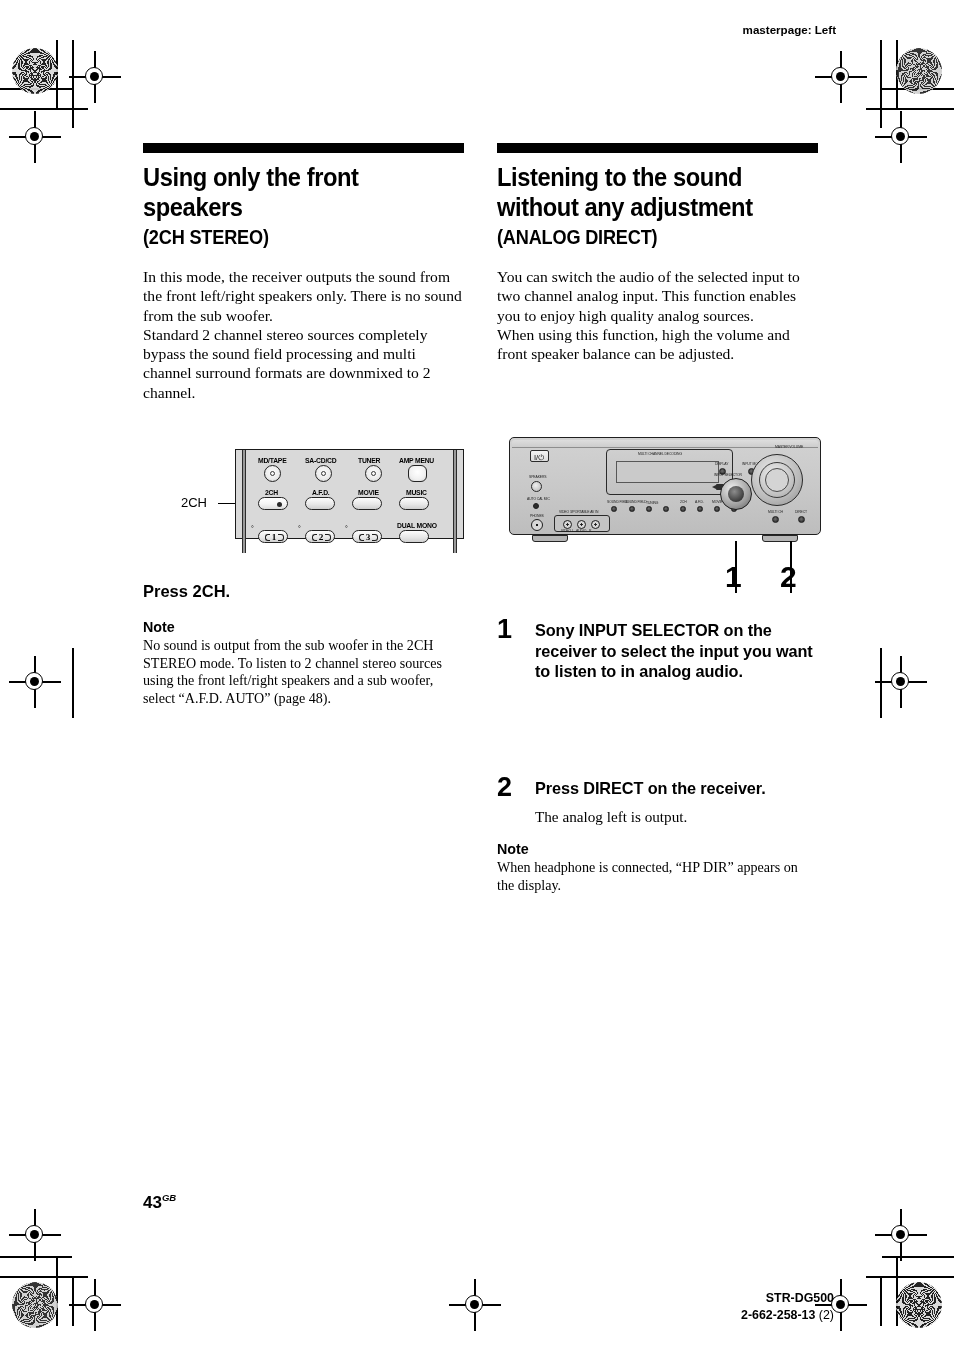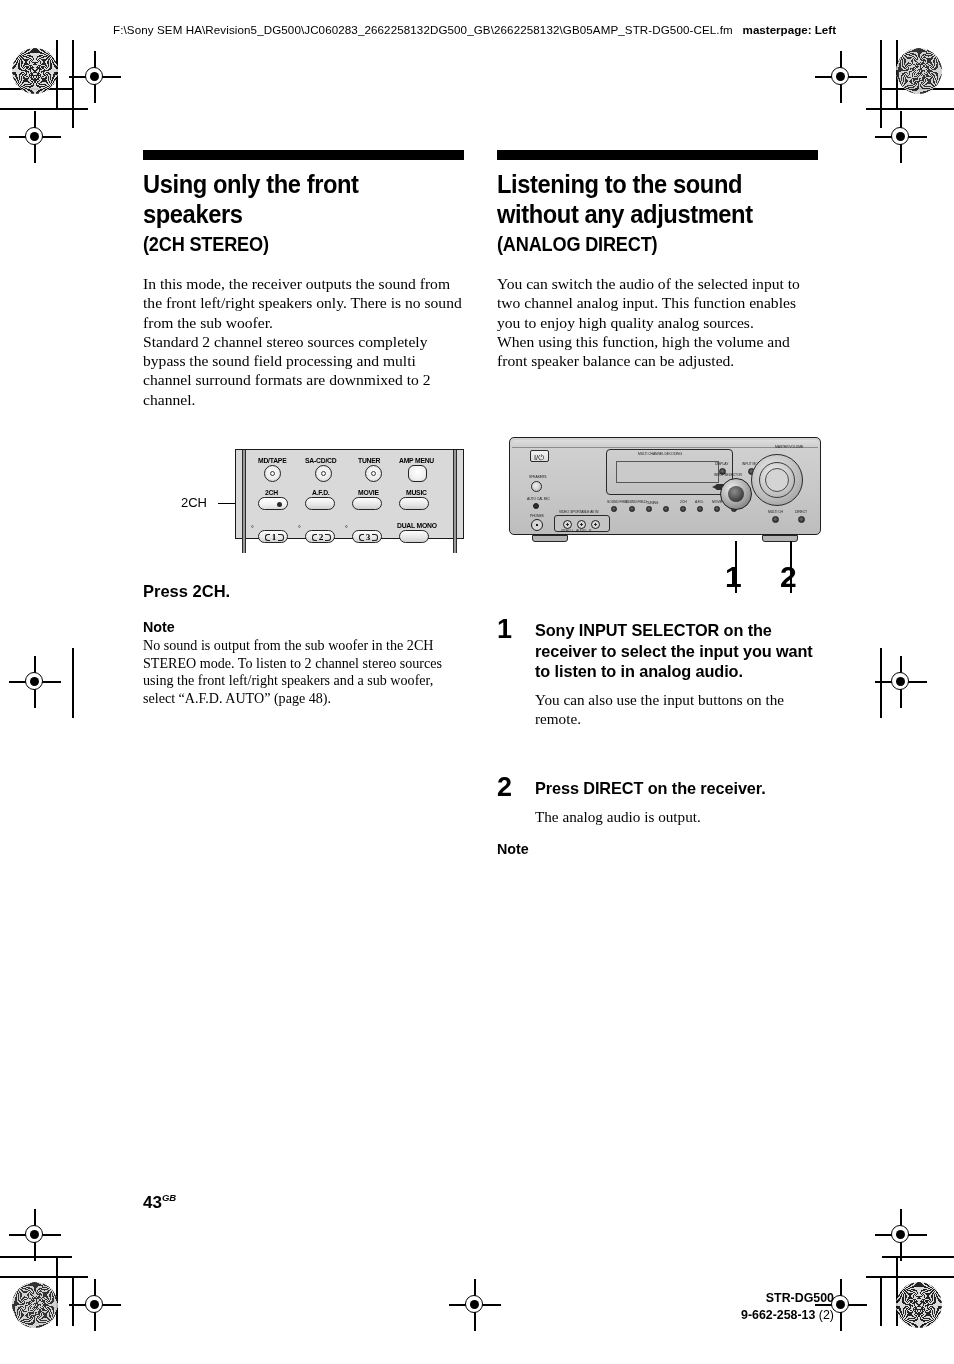--- a/index.html
+++ b/index.html
@@ -43,21 +43,21 @@
     position:absolute;left:113px;top:22px;width:620px;
     font-family:"Liberation Sans", sans-serif;font-size:11.6px;line-height:16.4px;
     letter-spacing:.1px;color:#000;
   }
   .hdr-master{
     position:absolute;right:118px;top:23px;
     font-family:"Liberation Sans", sans-serif;font-size:11.6px;font-weight:bold;
   }
 
   
-  .col{position:absolute;top:150px;width:321px;}
+  .col{position:absolute;top:143px;width:321px;}
   .col-left{left:143px;}
   .col-right{left:497px;}
 
   .hrule{height:10px;background:#000;width:100%;}
   h1{
     font-family:"Liberation Sans", sans-serif;
     font-weight:bold;font-size:25.5px;line-height:30px;
     margin:9px 0 0 0;letter-spacing:-0.45px;
     transform:scaleX(.93);transform-origin:left top;
     width:107%;
@@ -292,21 +292,20 @@
   </div>
   <div>
     <div class="reg reg-cross" style="left:458px;top:1288px;">
       <div class="hline"></div>
         <div class="vline"></div>
         <div class="ring"></div>
         <div class="dot"></div>
     </div>
   </div>
 
-  <div class="hdr-path">F:\Sony SEM HA\Revision5_DG500\JC060283_2662258132DG500_GB\2662258132\GB05AMP_STR-DG500-CEL.fm</div>
   <div class="hdr-master">masterpage: Left</div>
 
   <div class="col col-left">
     <div class="hrule"></div>
     <h1>Using only the front speakers</h1>
     <h2 class="sub">(2CH STEREO)</h2>
     <p class="body">In this mode, the receiver outputs the sound from the front left/right speakers only. There is no sound from the sub woofer.</p>
     <p class="body tight">Standard 2 channel stereo sources completely bypass the sound field processing and multi channel surround formats are downmixed to 2 channel.</p>
   </div>
 
@@ -453,38 +452,38 @@
     <div class="leader-v" style="left:235px;top:104px;height:52px;"></div>
     <div class="leader-v" style="left:290px;top:104px;height:52px;"></div>
     <div class="callout-num" style="left:225px;top:125px;">1</div>
     <div class="callout-num" style="left:280px;top:125px;">2</div>
   </div>
 
   <div style="position:absolute;left:497px;top:620px;width:321px;">
     <div class="step">
       <div class="num">1</div>
       <p class="stitle">Sony INPUT SELECTOR on the receiver to select the input you want to listen to in analog audio.</p>
-      <p class="sbody">You can also use the input buttons on the remote.</p>
     </div>
   </div>
 
   <div style="position:absolute;left:497px;top:778px;width:321px;">
     <div class="step">
       <div class="num">2</div>
       <p class="stitle">Press DIRECT on the receiver.</p>
-      <p class="sbody">The analog audio is output.</p>
+      <p class="sbody">The analog left is output.</p>
     </div>
   </div>
 
   <div style="position:absolute;left:497px;top:840px;width:321px;">
     <h4 class="note-head">Note</h4>
+    <p class="note-body">When headphone is connected, “HP DIR” appears on the display.</p>
   </div>
 
   <div class="pg">
     <span>43</span><sup>GB</sup>
   </div>
 
   <div class="foot-right">
     <div class="l1">STR-DG500</div>
-    <div class="l2"><span>9-662-258-</span><span class="b">13</span><span style="font-weight:normal;"> (2)</span></div>
+    <div class="l2"><span>2-662-258-</span><span class="b">13</span><span style="font-weight:normal;"> (2)</span></div>
   </div>
 
 </div>
 
 </body></html>

